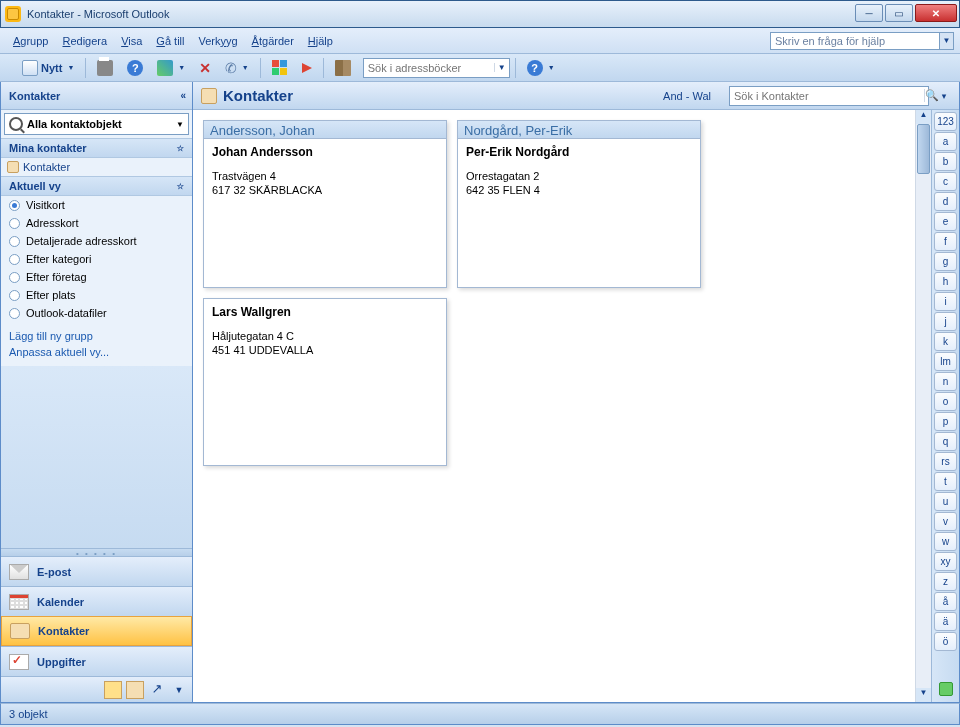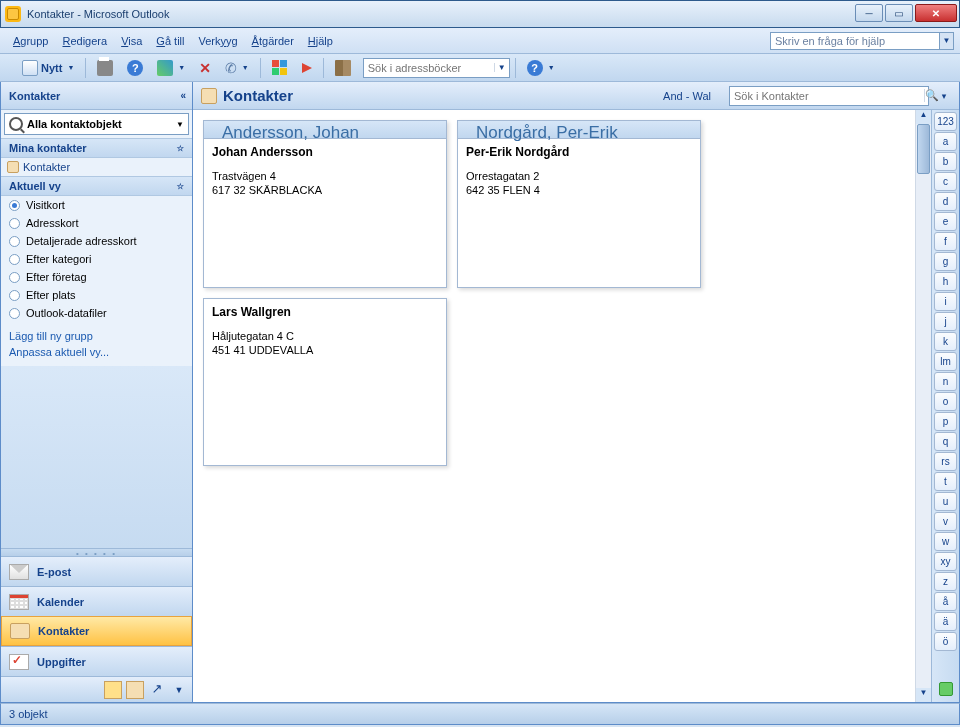--- a/index.html
+++ b/index.html
@@ -83,21 +83,21 @@
 .contenthead .range { margin-left:auto; color:#15428b; font-size:11px; }
 .csearch { height:20px; width:200px; border:1px solid #7a9ec4; background:#fff; display:flex;align-items:center; margin-left:12px;gap:44px; }
 .csearch input { flex:1;border:none;outline:none;padding:0 4px;color:#888; }
 .csearch .mag2 { width:20px;text-align:center;color:#15428b;border-left:1px solid #cfd9e6;font-size:11px; }
 .csearch .dd2 { width:12px;font-size:7px;color:#15428b;text-align:center; }
 .chev { width:14px;text-align:center;color:#15428b;font-size:9px;margin-left:2px; }
 
 .cardarea { flex:1; display:flex; position:relative; }
 .cardscroll { flex:1; padding:10px; display:flex; flex-wrap:wrap; align-content:flex-start; gap:10px; overflow:auto; }
 .card { width:244px; height:168px; border:1px solid #a3b8d3; box-shadow:2px 2px 4px rgba(0,0,0,0.15); background:#fff; }
-.card .chead { height:18px; background:linear-gradient(#d6e6f7,#c1d7ef); color:#3a6ea5; padding:2px 18px; font-size:17px; border-bottom:1px solid #a3b8d3; }
+.card .chead { height:18px; background:linear-gradient(#d6e6f7,#c1d7ef); color:#3a6ea5; padding:2px 6px; font-size:13px; border-bottom:1px solid #a3b8d3; }
 .card.selected .chead { background:linear-gradient(#ffe08a,#ffb530); color:#8a5a00; border-bottom-color:#e8a33d; }
 .card .cbody { display:flex; height:149px;flex-direction:column; }
 .card .cimg { width:36px; background:linear-gradient(180deg,#f0f0f0,#e8e8e8); }
 .card .ctext { flex:1; padding:6px 8px; }
 .card .cname { font-weight:bold; font-size:12px; margin-bottom:10px; }
 .card .caddr { font-size:11px; line-height:1.3; }
 
 .vscroll { width:16px; background:#e8eef7; border-left:1px solid #cfd9e6; position:relative; }
 .vscroll .thumb { position:absolute; top:14px; left:1px; right:1px; height:50px; background:linear-gradient(90deg,#c1d7ef,#9db9d9); border:1px solid #7a9ec4; border-radius:2px; }
 .vscroll .arr { position:absolute;left:0;right:0;height:14px;text-align:center;font-size:8px;color:#15428b;background:#d6e6f7; }

